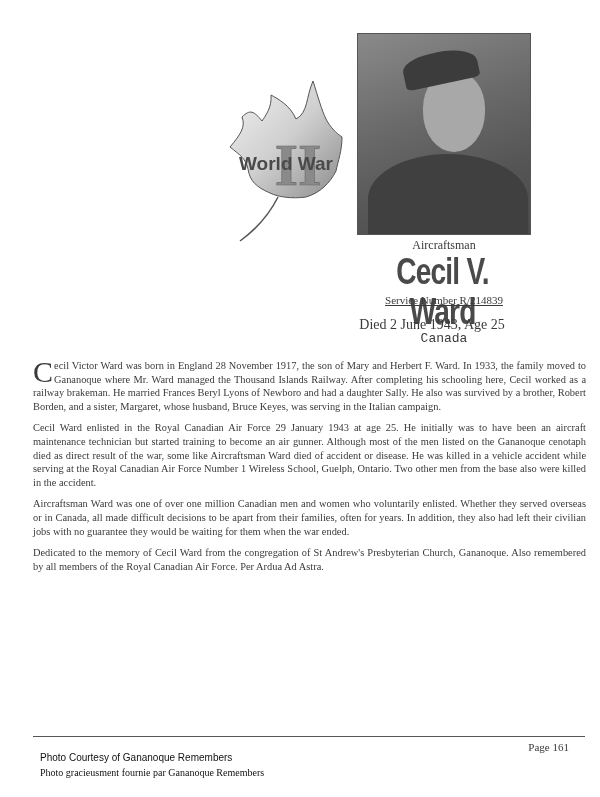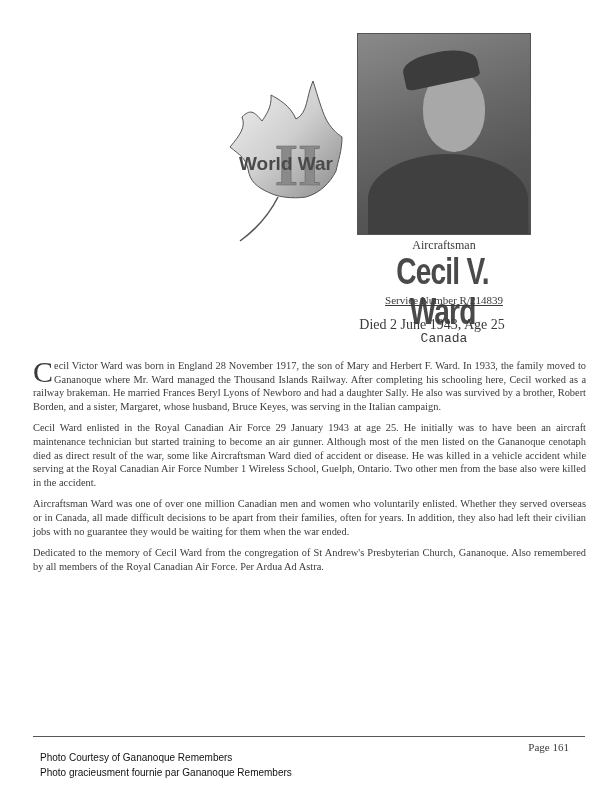--- a/index.html
+++ b/index.html
@@ -21,21 +21,21 @@
   .t-died { top:317px; left:347px; width:170px; font-size:14px; }
   .t-country { top:331px; left:359px; width:170px; font-size:13px;font-family:Liberation Mono, monospace; }
   .body-text { position:absolute; left:33px; top:359px; width:553px; font-size:10.4px; line-height:13.6px; text-align:justify; }
   .body-text p { margin:0 0 8px 0; }
   .dropcap { float:left; font-size:30px; line-height:24px; margin:1px 1px 0 0; color:#3a3a3a; }
   .dedication { }
   .rule { position:absolute; left:33px; top:736px; width:552px; height:0; border-top:1px solid #555; }
   .page-num { position:absolute; right:31px; top:741px; font-size:11px;margin-left:33px; }
   .credit { position:absolute; left:40px; font-family:"Liberation Sans", sans-serif; font-size:10px; color:#111; }
   .credit1 { top:752px; }
-  .credit2 { top:767px; }
+  .credit2 { top:767px;font-family:Liberation Serif, serif; }
 </style>
 </head>
 <body>
 
 <div class="leaf">
   <svg width="118" height="170" viewBox="0 0 118 170">
     <defs>
       <linearGradient id="lg" x1="0" y1="0" x2="1" y2="1">
         <stop offset="0" stop-color="#f2f2f2"></stop>
         <stop offset="0.5" stop-color="#cfcfcf"></stop>

